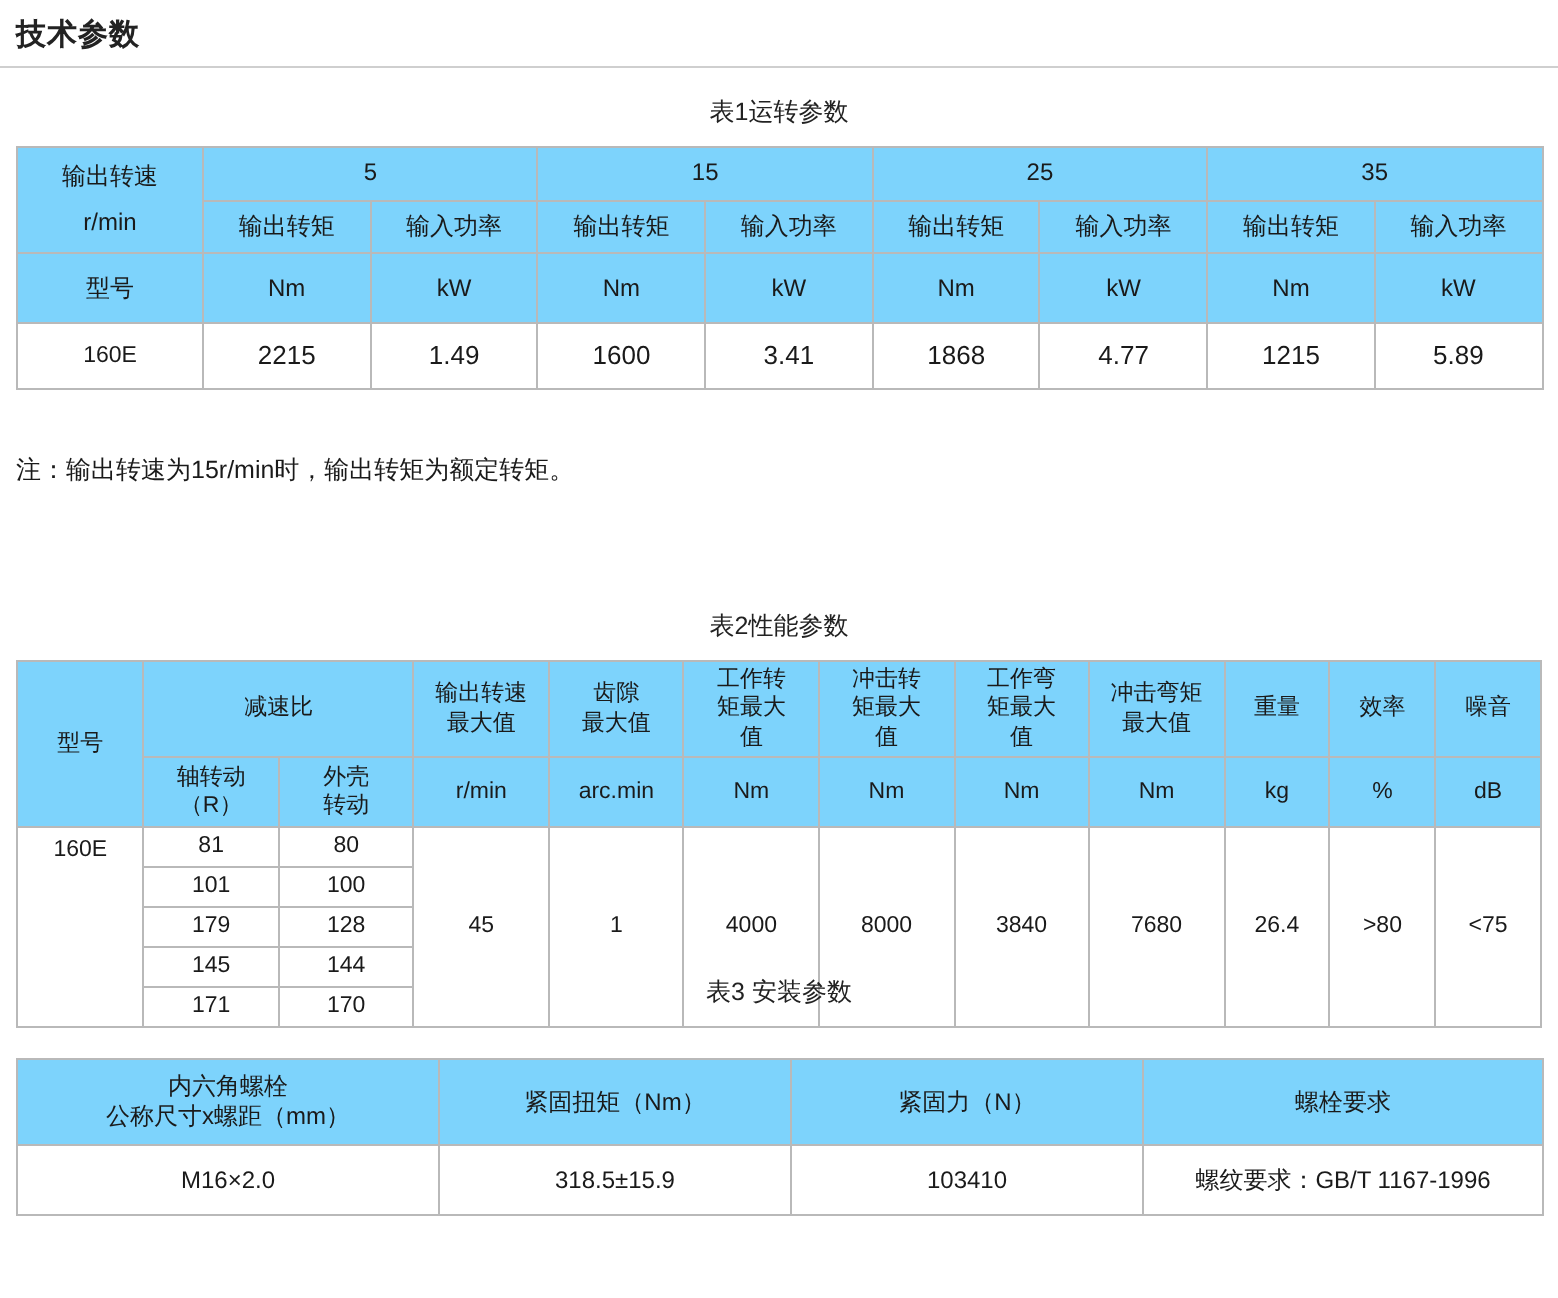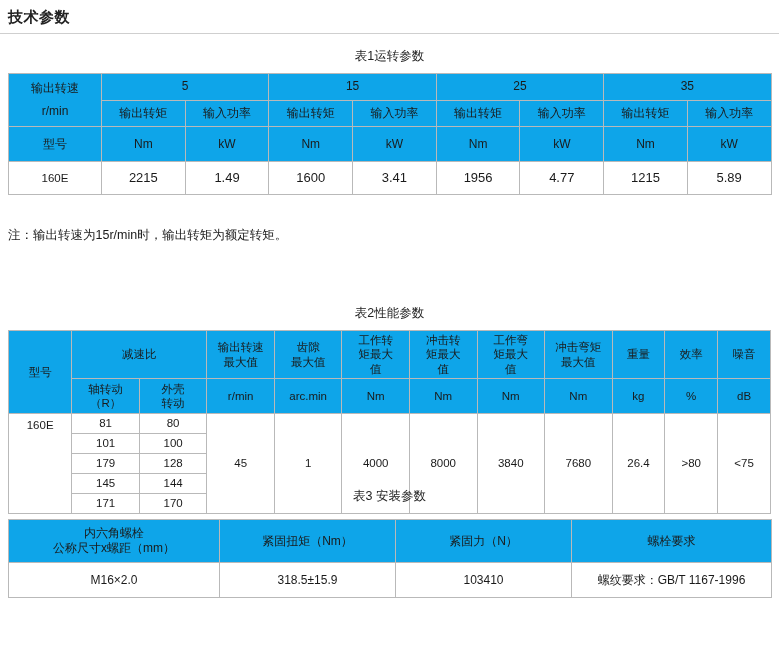--- a/index.html
+++ b/index.html
@@ -49,21 +49,21 @@
     border: 1px solid #b9b9b9;
     font-size: 12px;
     font-weight: normal;
     text-align: center;
     vertical-align: middle;
     padding: 2px 3px;
     color: #1a1a1a;
     line-height: 1.25;
   }
   table.grid .hdr {
-    background: #0ea5e9;
+    background: #7dd3fc;
   }
   .note {
     font-size: 12.5px;
     color: #1a1a1a;
   }
 
   
   #wrap-t1 { position: absolute; left: 8px; top: 48px; width: 763px; }
   #tbl1 { width: 763px; margin-top: 8px; }
   #tbl1 .c0 { width: 93px; }
@@ -79,21 +79,21 @@
   #tbl2 .c-model { width: 60px; }
   #tbl2 .c-ratio-sub { width: 64px; }
   #tbl2 .c-generic { width: 64px; }
   #tbl2 .c-narrow { width: 50px; }
   #tbl2 .valbig { font-size: 12.5px; }
   #tbl2 .subrow td { height: 30px; }
   #tbl2 .ratio-list td { height: 15px; font-size: 11.5px; }
 
   
   #wrap-t3 { position: absolute; left: 8px; top: 488px; width: 763px; }
-  #tbl3 { width: 763px; margin-top: 14px; }
+  #tbl3 { width: 763px; margin-top: 24px; }
   #tbl3 td { font-size: 12px; }
   #tbl3 .c1 { width: 211px; }
   #tbl3 .c2 { width: 176px; }
   #tbl3 .c3 { width: 176px; }
   #tbl3 .c4 { width: 200px; }
   #tbl3 .hrow td { height: 38px; }
   #tbl3 .vrow td { height: 30px; }
   .two-line { line-height: 1.45; }
 </style>
 </head>
@@ -151,21 +151,21 @@
           <td class="hdr">kW</td>
           <td class="hdr">Nm</td>
           <td class="hdr">kW</td>
         </tr>
         <tr class="valrow">
           <td style="font-size:11.5px">160E</td>
           <td>2215</td>
           <td>1.49</td>
           <td>1600</td>
           <td>3.41</td>
-          <td>1956</td>
+          <td>1868</td>
           <td>4.77</td>
           <td>1215</td>
           <td>5.89</td>
         </tr>
       </tbody>
     </table>
   </div>
 
   <div class="note note-t1">注：输出转速为15r/min时，输出转矩为额定转矩。</div>
 

